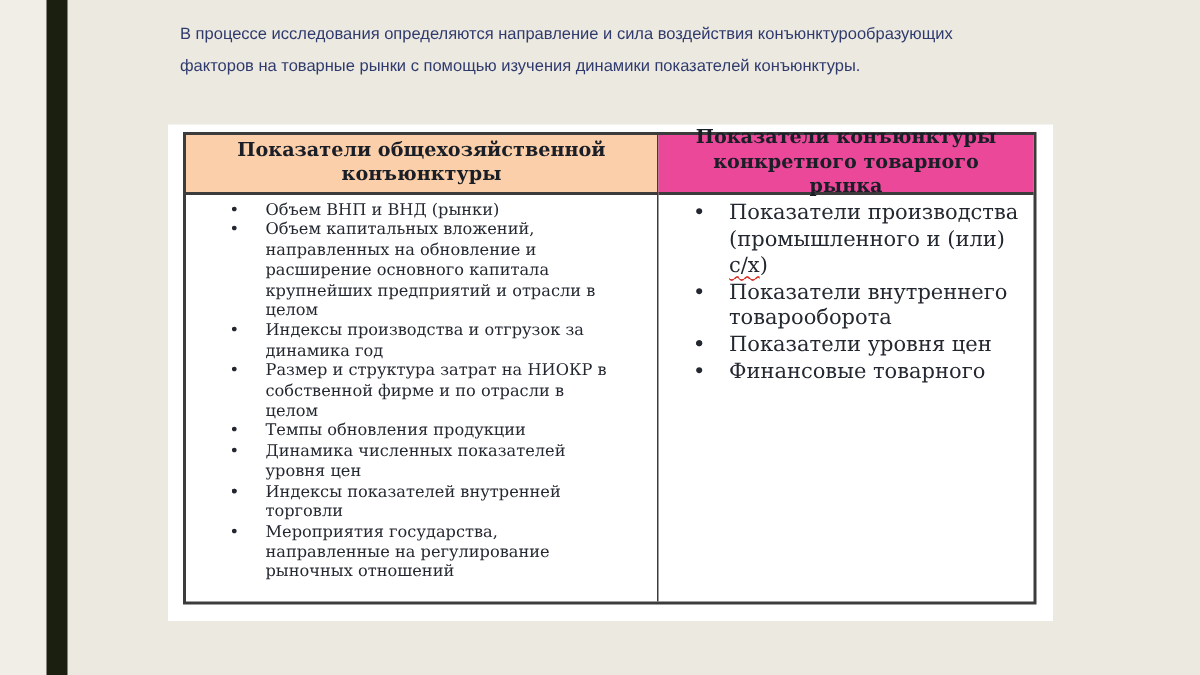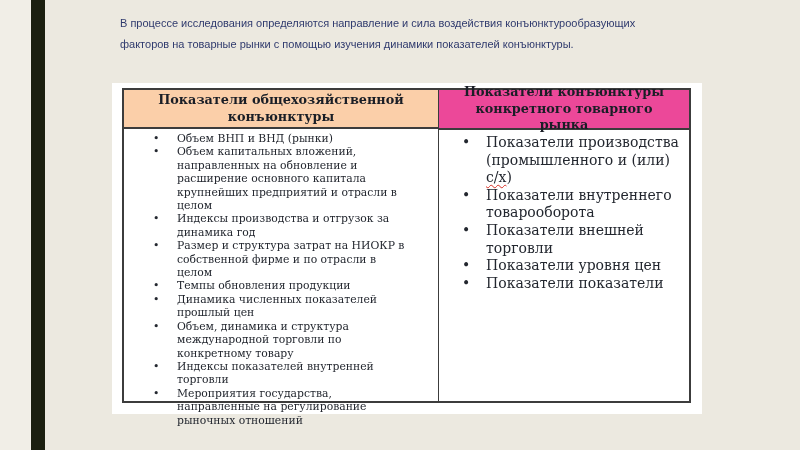--- a/index.html
+++ b/index.html
@@ -79,32 +79,32 @@
   <div class="tbl">
 
     <div class="col col-left">
       <div class="hdr" style="background: rgb(251, 207, 169);">Показатели общехозяйственной конъюнктуры</div>
       <ul class="items">
           <li><span class="blt">•</span><span class="txt">Объем ВНП и ВНД (рынки)</span></li>
           <li><span class="blt">•</span><span class="txt">Объем капитальных вложений, направленных на обновление и расширение основного капитала крупнейших предприятий и отрасли в целом</span></li>
           <li><span class="blt">•</span><span class="txt">Индексы производства и отгрузок за динамика год</span></li>
           <li><span class="blt">•</span><span class="txt">Размер и структура затрат на НИОКР в собственной фирме и по отрасли в целом</span></li>
           <li><span class="blt">•</span><span class="txt">Темпы обновления продукции</span></li>
-          <li><span class="blt">•</span><span class="txt">Динамика численных показателей прошлый цен</span></li>
-          <li><span class="blt">•</span><span class="txt">Объем, динамика и структура международной торговли по конкретному товару</span></li>
+          <li><span class="blt">•</span><span class="txt">Динамика численных показателей уровня цен</span></li>
+          <li><span class="blt">•</span></li>
           <li><span class="blt">•</span><span class="txt">Индексы показателей внутренней торговли</span></li>
           <li><span class="blt">•</span><span class="txt">Мероприятия государства, направленные на регулирование рыночных отношений</span></li>
         </ul>
     </div>
 
     <div class="col col-right">
       <div class="hdr" style="background: #ec4899; text-align: center;">Показатели конъюнктуры конкретного товарного рынка</div>
       <ul class="items">
           <li><span class="blt">•</span><span class="txt">Показатели производства (промышленного и (или) <span class="misspell">с/х</span>)</span></li>
           <li><span class="blt">•</span><span class="txt">Показатели внутреннего товарооборота</span></li>
-          <li><span class="blt">•</span><span class="txt">Показатели внешней торговли</span></li>
+          <li><span class="blt">•</span></li>
           <li><span class="blt">•</span><span class="txt">Показатели уровня цен</span></li>
-          <li><span class="blt">•</span><span class="txt">Показатели показатели</span></li>
+          <li><span class="blt">•</span><span class="txt">Финансовые товарного</span></li>
         </ul>
     </div>
 
   </div>
 </div>
 
 </body></html>

